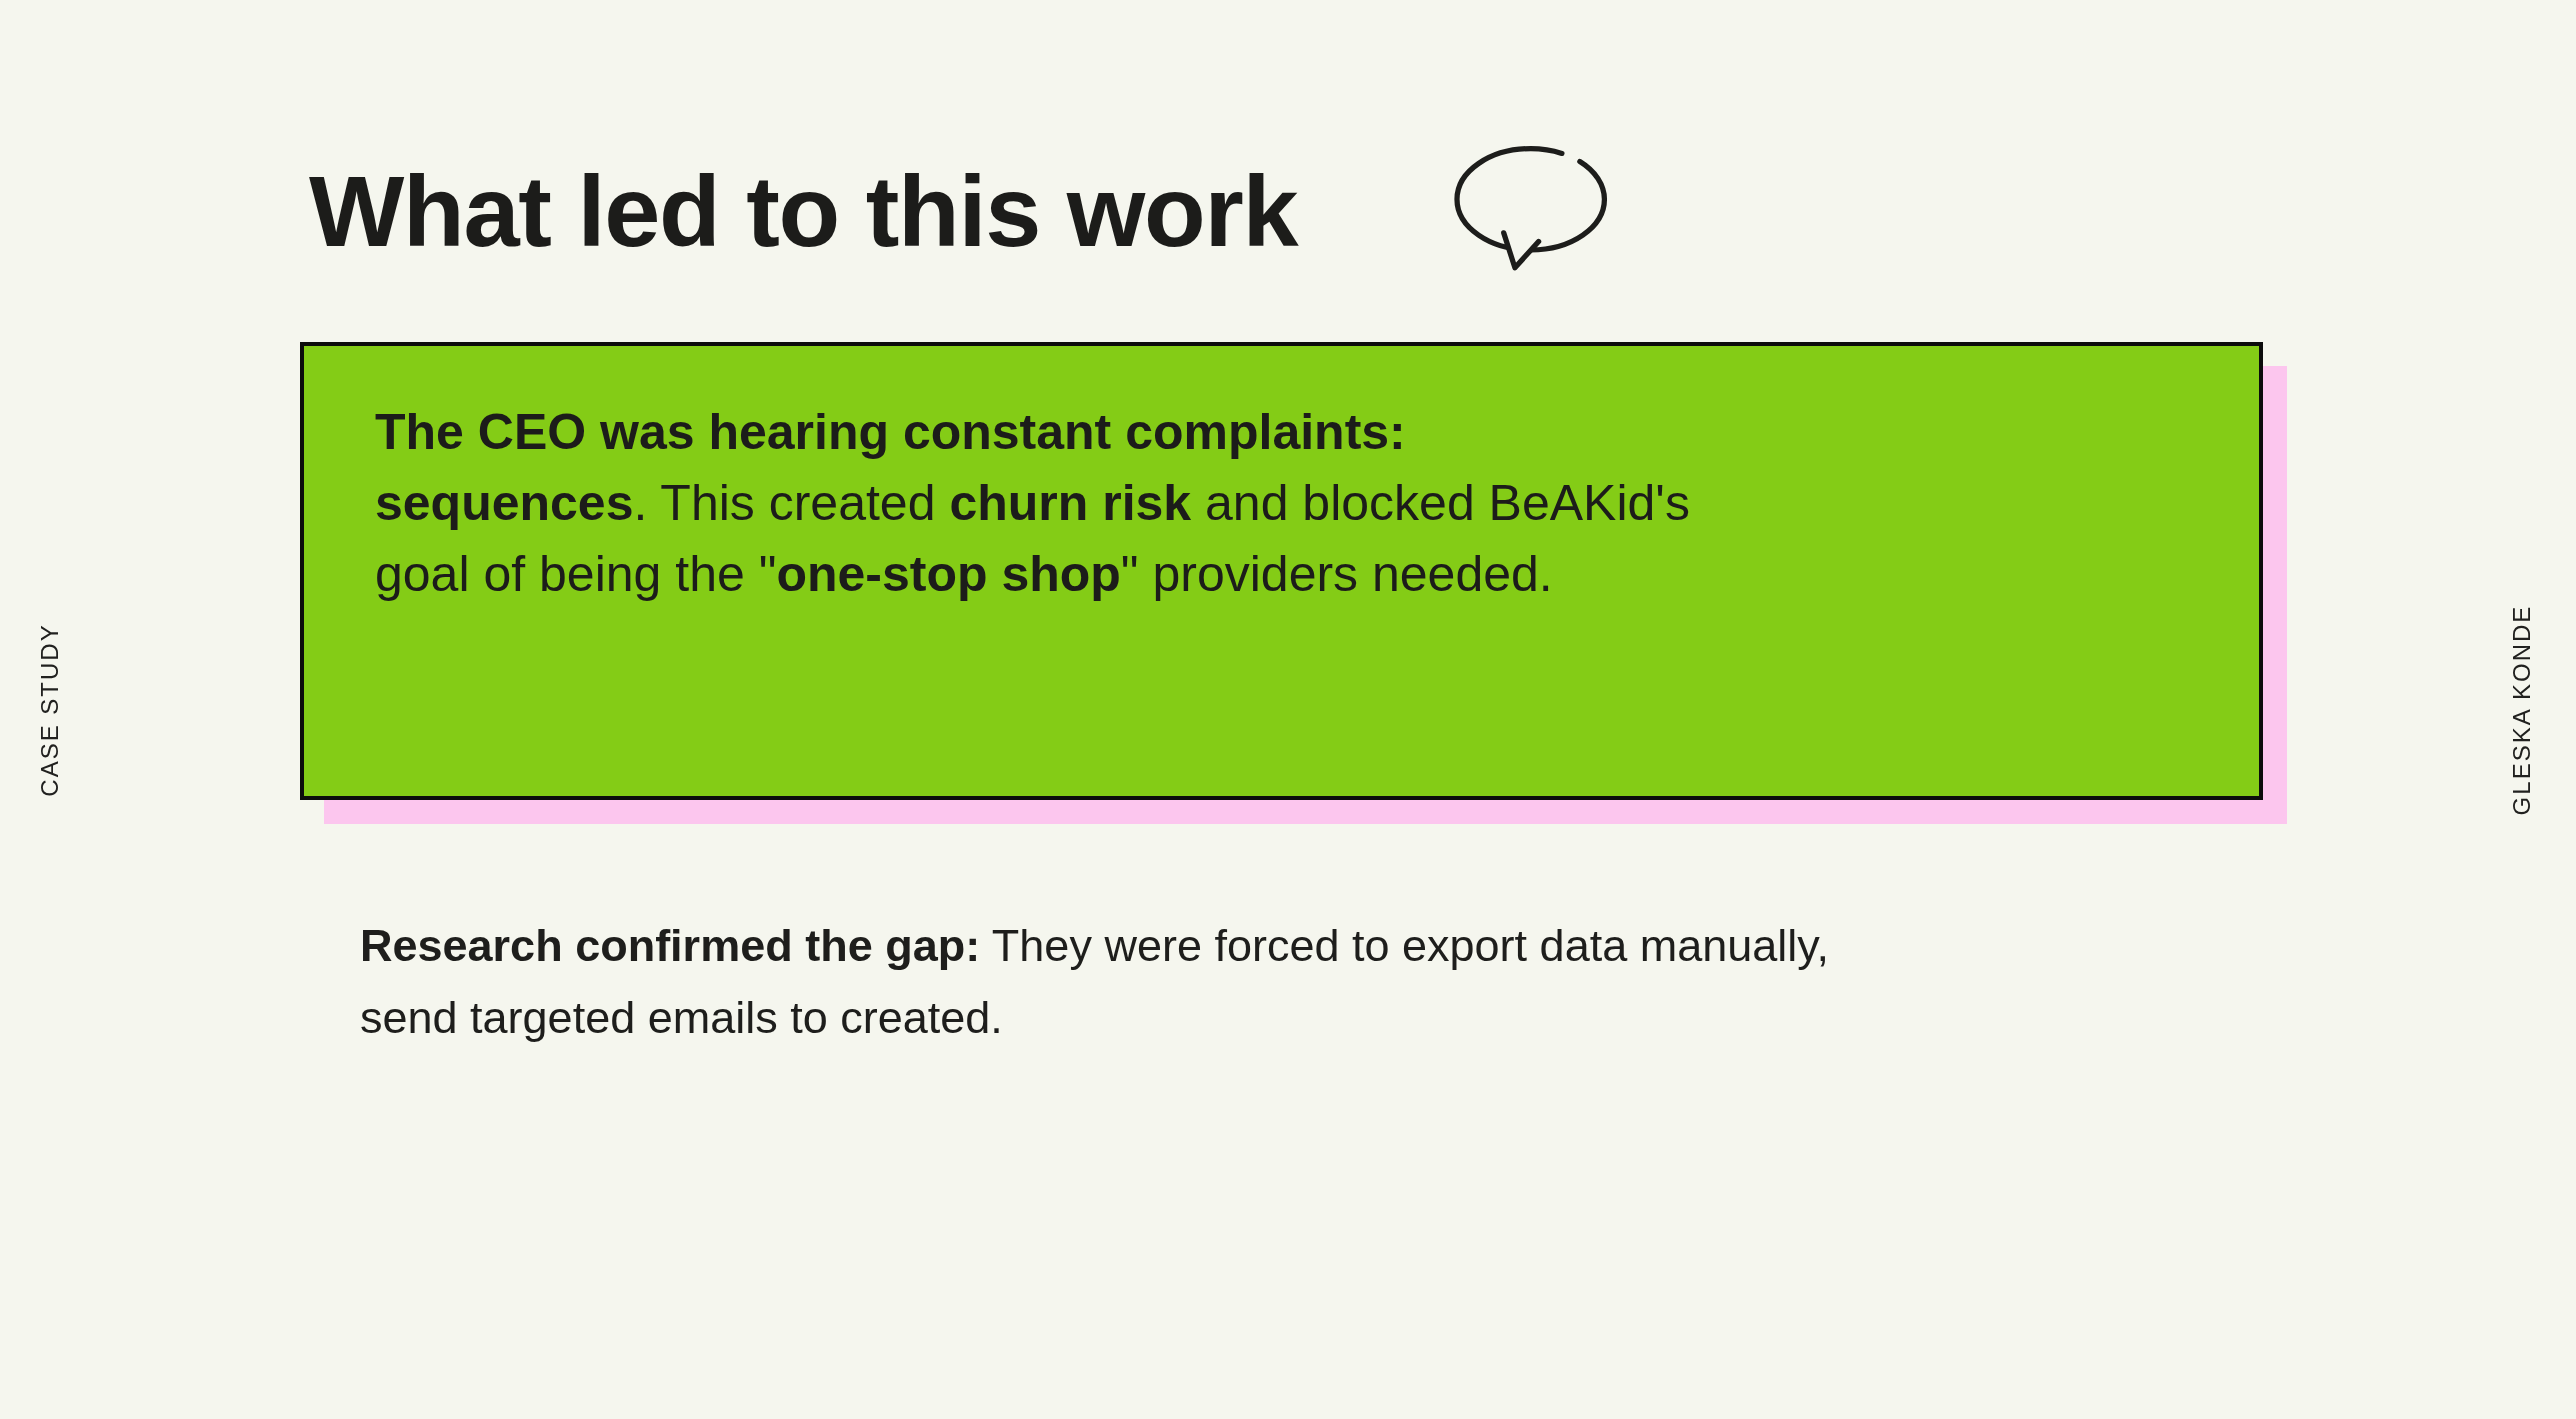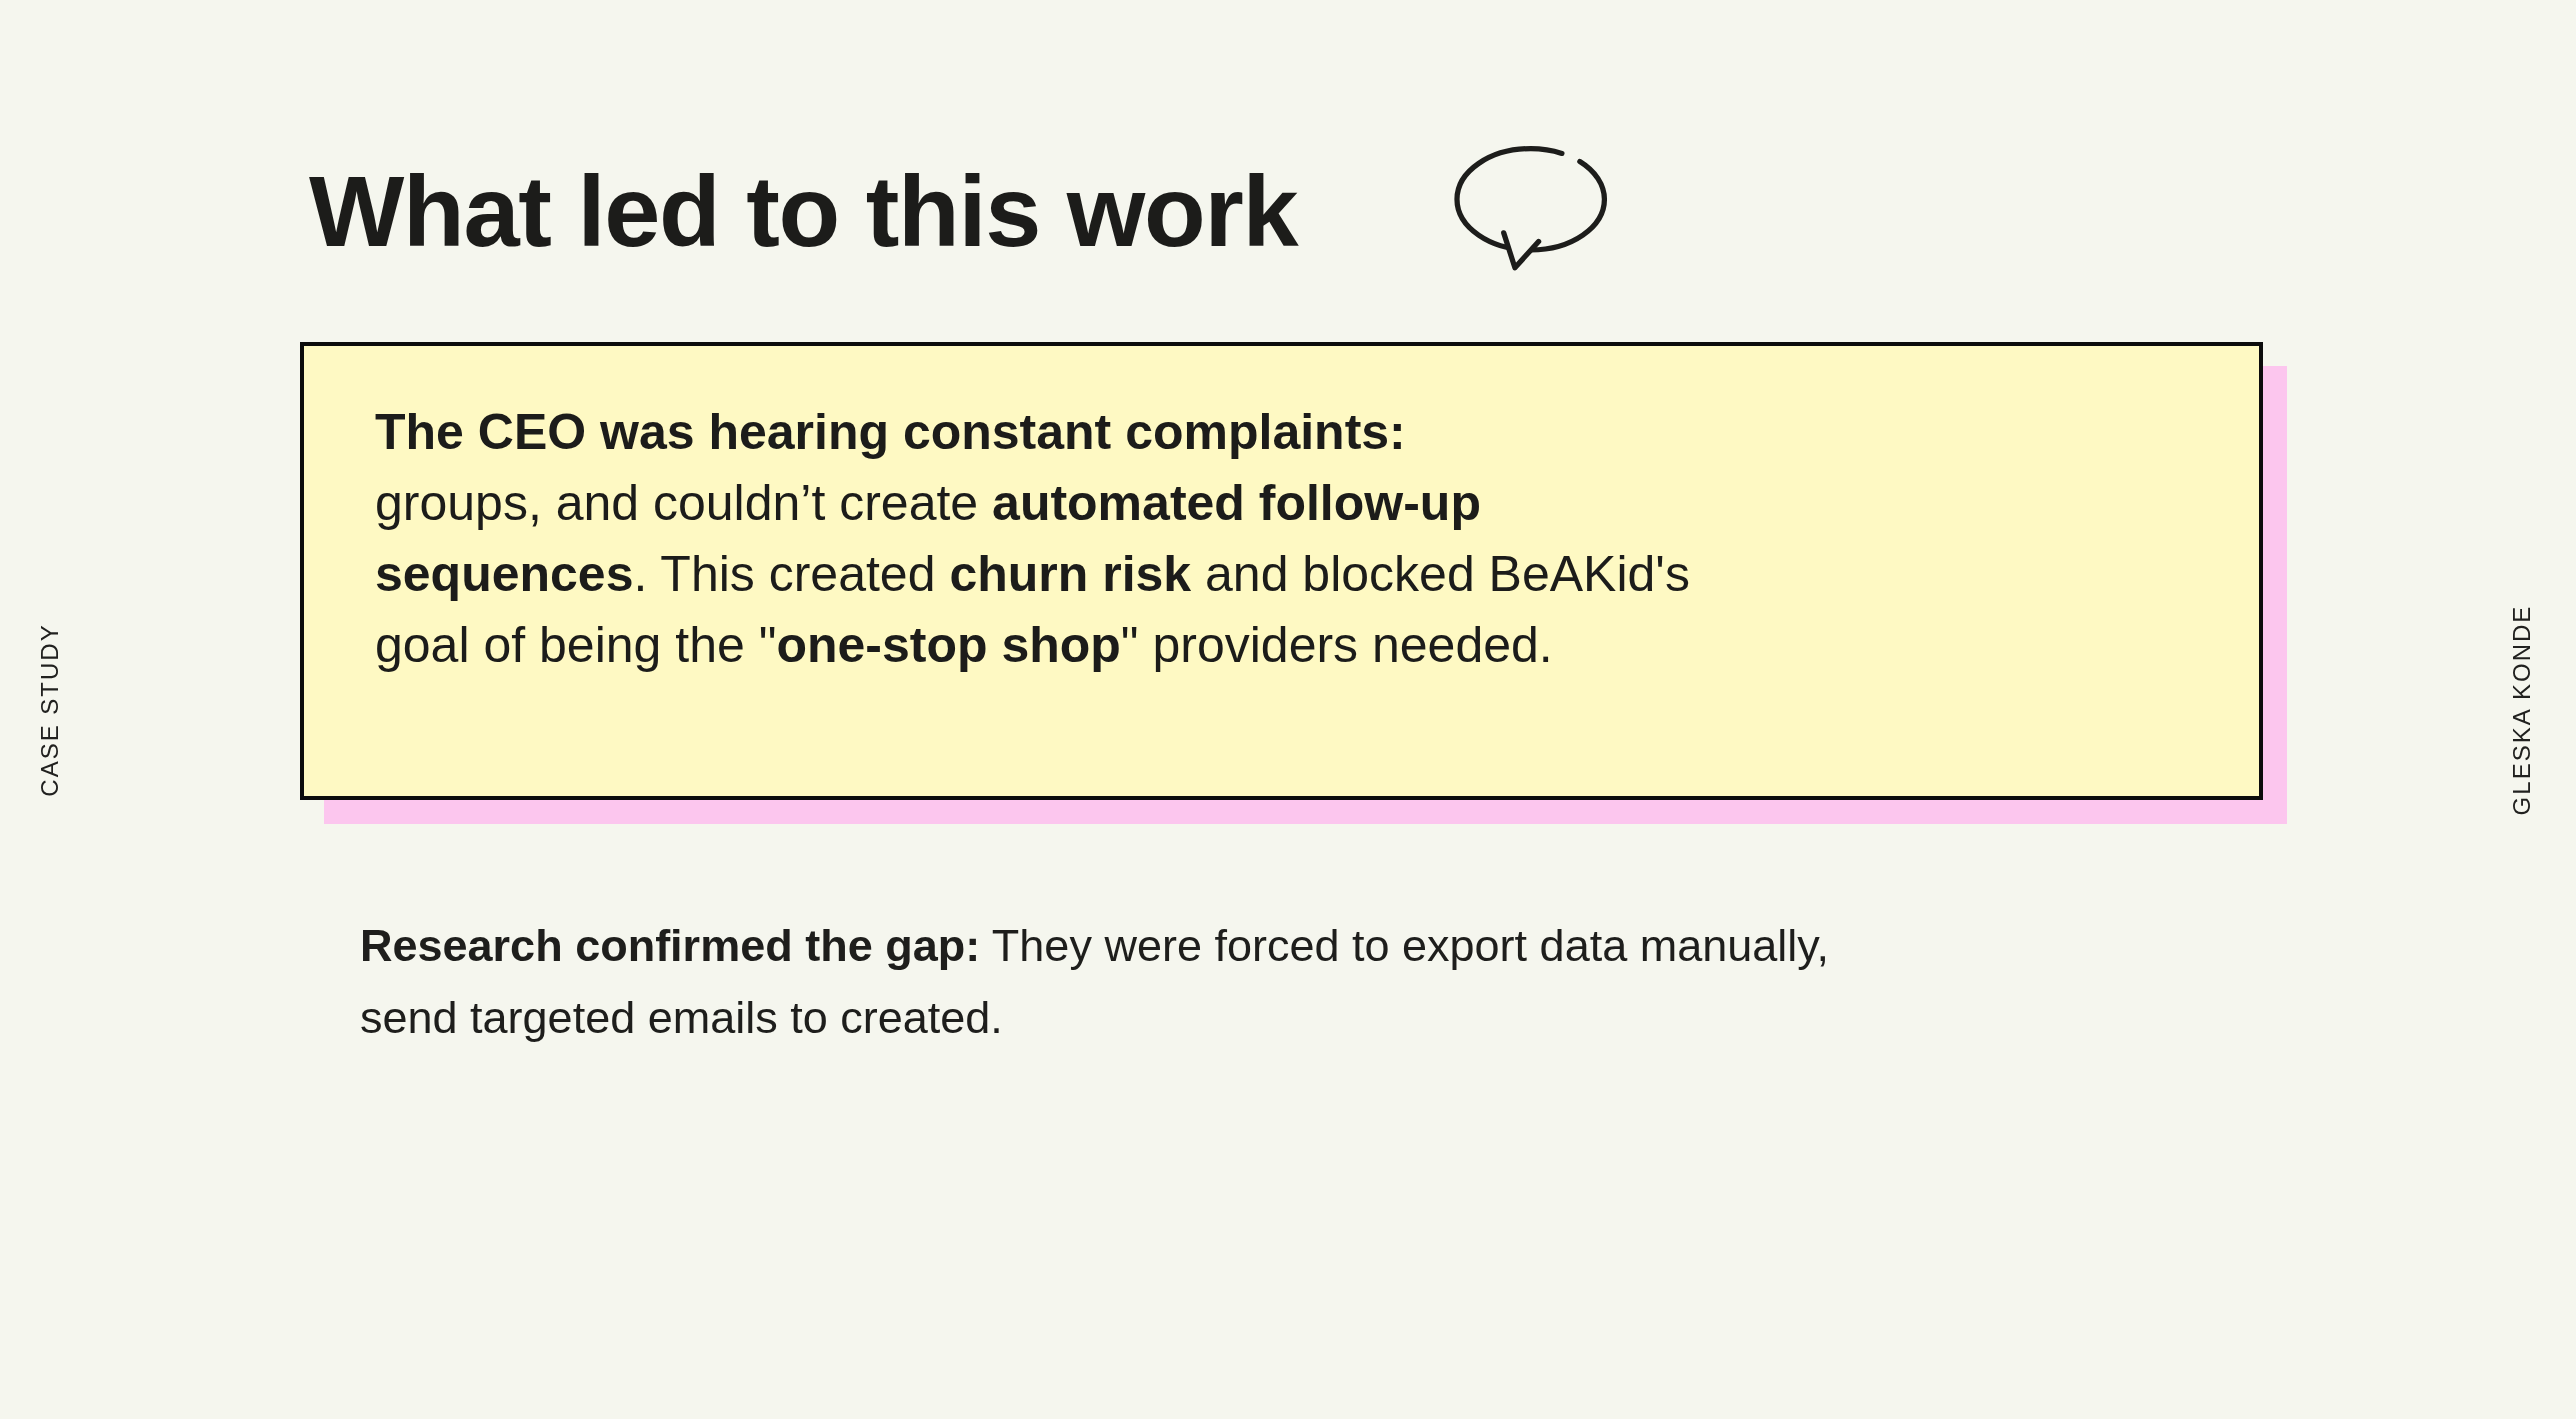--- a/index.html
+++ b/index.html
@@ -46,21 +46,21 @@
     stroke-linejoin: round;
     stroke-linecap: round;
   }
 
   
   .callout {
     position: absolute;
     left: 300px; top: 342px;
     width: 1963px; height: 458px;
     box-sizing: border-box;
-    background: #fef9c3;
+    background: #84cc16;
     border: 4px solid #0c0c0c;
     box-shadow: 24px 24px 0 0 #fcc6ee;
     padding: 51px 26px 0 71px;
   }
   .callout .line {
     margin: 0;
     font-size: 50px;
     line-height: 71px;
     font-weight: 400;
     white-space: nowrap;
@@ -105,21 +105,20 @@
   <h1 class="title">What led to this work</h1>
 
   <svg class="bubble" viewBox="0 0 252 196" aria-hidden="true">
     <ellipse class="bubble-ellipse" cx="121" cy="81" rx="112" ry="77" pathLength="100"></ellipse>
     <path class="bubble-tail-mask" d="M74 124 L97 189 L138 138 Z"></path>
     <path class="bubble-tail-stroke" d="M80 132 L97 185 L133 145"></path>
   </svg>
 
   <section class="callout">
     <p class="line"><b>The CEO was hearing constant complaints:</b></p>
-    <p class="line"><span>groups, and couldn’t create </span><b>automated follow-up</b></p>
     <p class="line"><b>sequences</b><span>. This created </span><b>churn risk</b><span> and blocked BeAKid's</span></p>
     <p class="line"><span>goal of being the "</span><b>one-stop shop</b><span>" providers needed.</span></p>
   </section>
 
   <div class="research">
     <p class="rline"><b>Research confirmed the gap:</b><span> They were forced to export data manually,</span></p>
     <p class="rline"><span>send targeted emails to created.</span></p>
   </div>
 
 </div>

